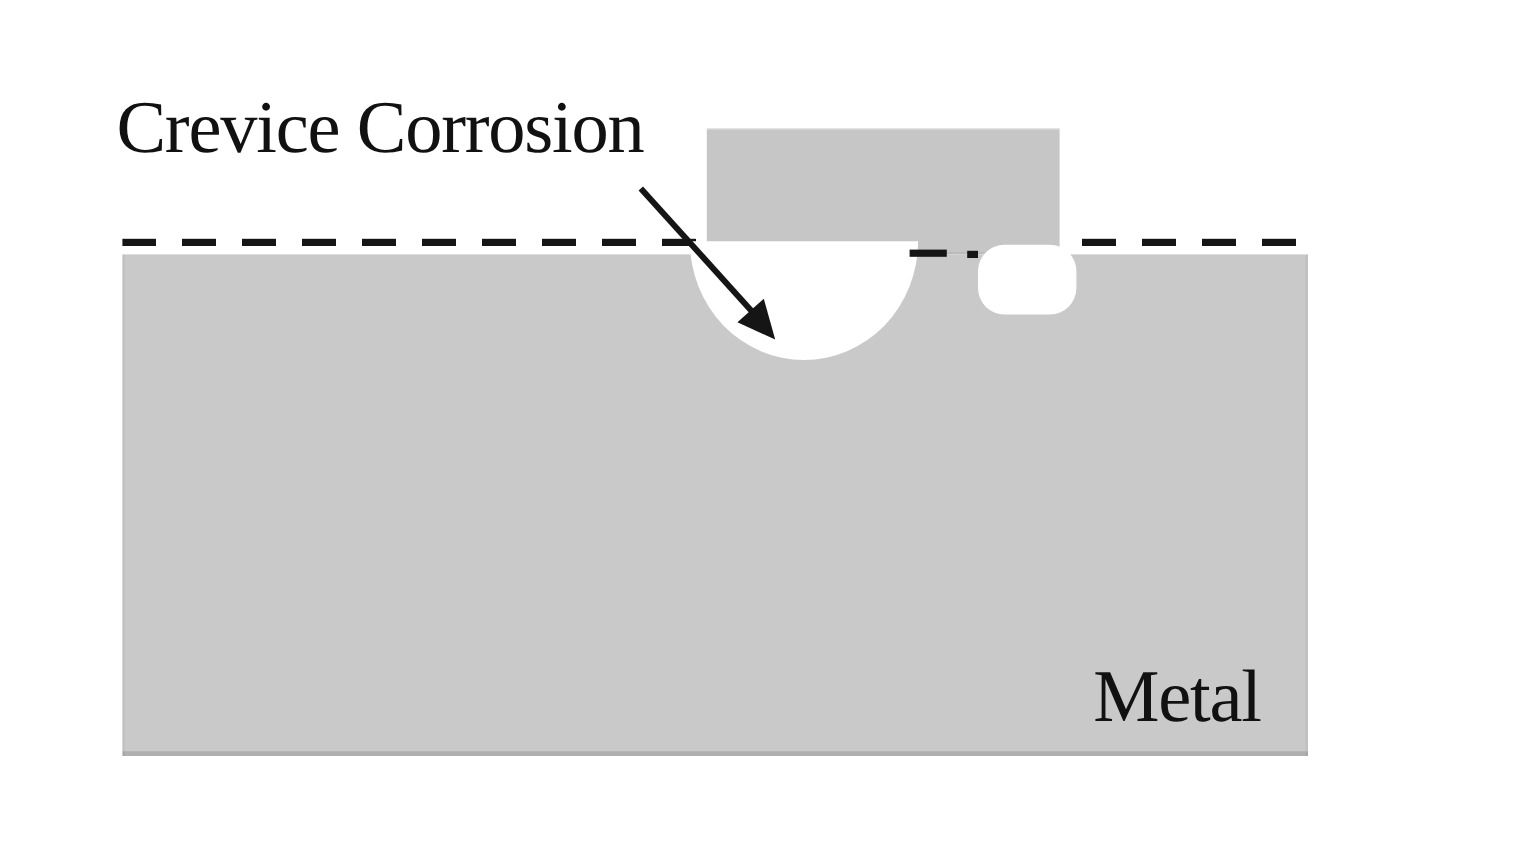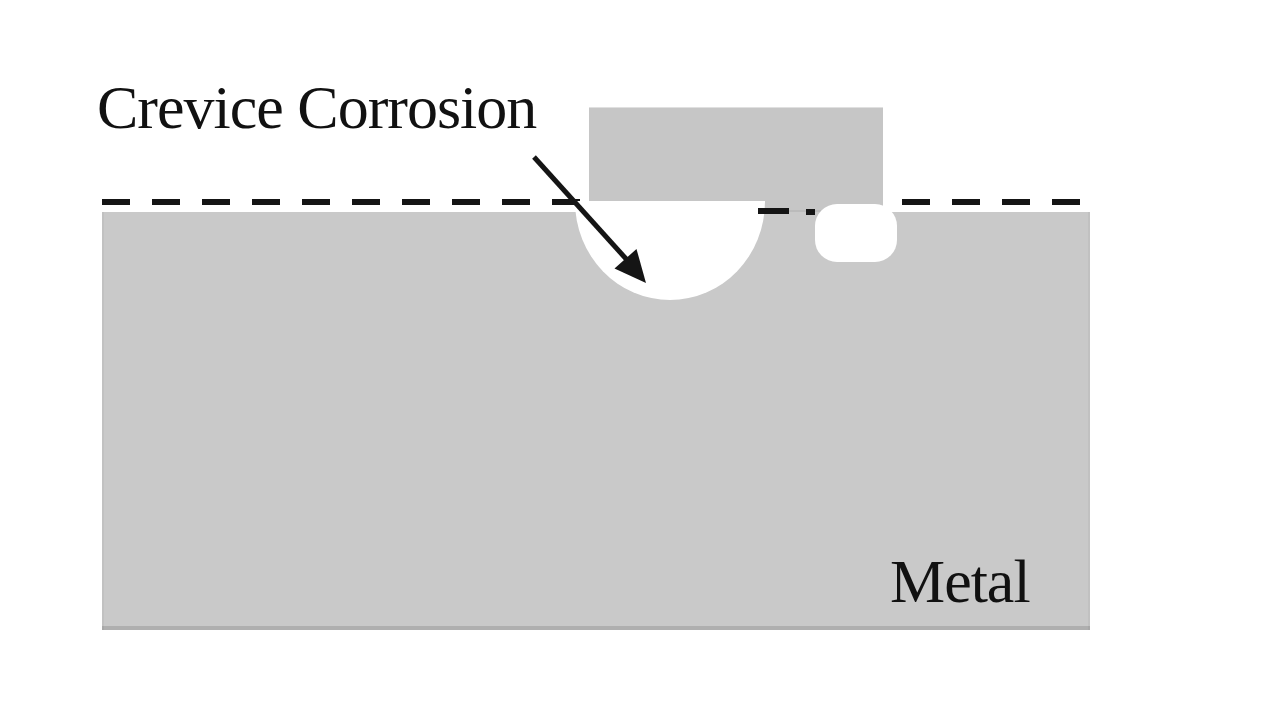--- a/index.html
+++ b/index.html
@@ -116,21 +116,21 @@
     white-space: nowrap;
     line-height: 1;
     letter-spacing: -1px;
   }
   .title-label {
     left: 97px;
     top: 76px;
     font-size: 62px;
   }
   .metal-label {
-    left: 890px;
+    left: 911px;
     top: 550px;
     font-size: 62px;
   }
 </style>
 </head>
 <body>
 
 <div class="canvas">
 
   <div class="abs metal"></div>

